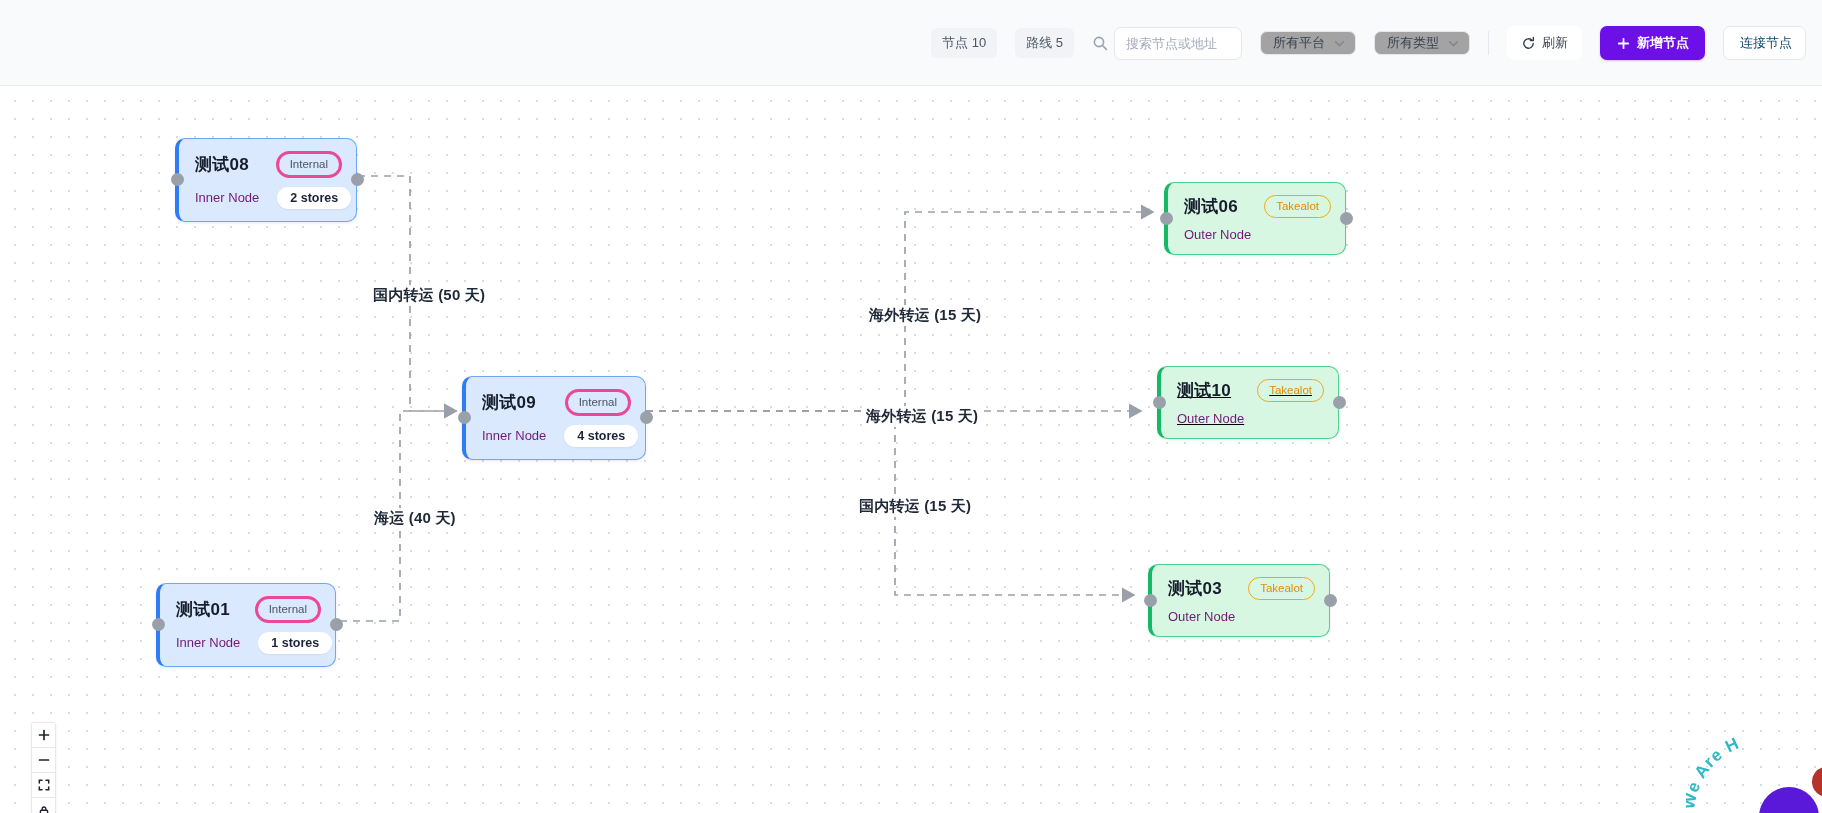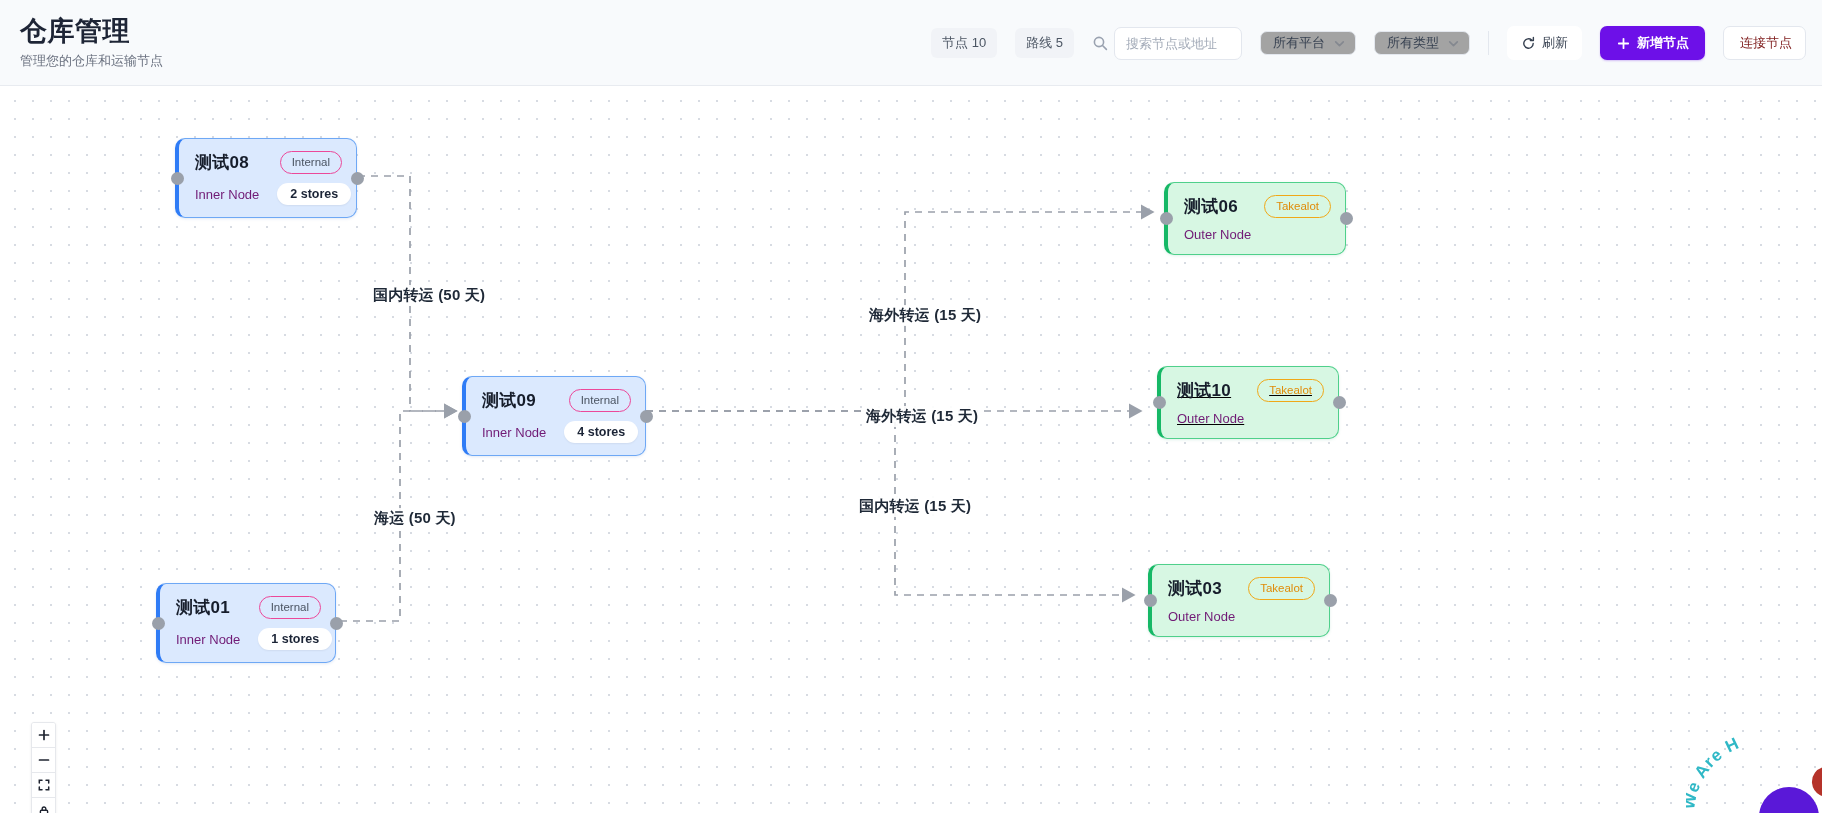--- a/index.html
+++ b/index.html
@@ -63,21 +63,21 @@
 
   .divider-v { width: 1px; height: 24px; background: #e3e7ee; }
 
   .btn {
     height: 34px; border-radius: 7px;
     display: flex; align-items: center; gap: 6px;
     padding: 0 13px; font-size: 13px; cursor: pointer;
     white-space: nowrap;
   }
   .btn-ghost { background: #fff; color: #374151; border: 1px solid transparent; }
-  .btn-outline { background: #fff; color: #7f1d1d; border: 1px solid #e3e7ee; font-weight: 500; padding-left: 16px; }
+  .btn-outline { background: #fff; color: #0c4a6e; border: 1px solid #e3e7ee; font-weight: 500; padding-left: 16px; }
   .btn-primary {
     background: #6d10e8; color: #fff; font-weight: 600;
     padding: 0 16px; border: none;
     box-shadow: 0 1px 2px rgba(109,16,232,.25);
   }
   .icon-16 { width: 15px; height: 15px; display: block; }
 
   
   .canvas {
     position: absolute; top: 86px; left: 0;
@@ -119,21 +119,21 @@
     gap: 18px;
   }
   .node-title {
     font-size: 17px; font-weight: 700; color: #161d2b;
     letter-spacing: .3px; white-space: nowrap;
   }
   .badge {
     border-radius: 999px; padding: 2.5px 11px;
     font-size: 11.5px; white-space: nowrap; line-height: 1.35;
   }
-  .badge-internal { border: 1px solid #ec4899; color: #4b5462; background: transparent; }
+  .badge-internal { border: 3px solid #ec4899; color: #4b5462; background: transparent; }
   .badge-takealot { border: 1px solid #f0a818; color: #e08c09; background: transparent; }
   .node-sub { font-size: 13px; color: #701a75; white-space: nowrap; }
   .stores-pill {
     background: #ffffff; border-radius: 999px;
     padding: 4px 13px; font-size: 12.5px; font-weight: 700; color: #1b2436;
     white-space: nowrap; box-shadow: 0 1px 2px rgba(0,0,0,.06);
   }
   .handle {
     position: absolute; width: 13px; height: 13px; border-radius: 50%;
     background: #9aa0aa; top: 50%; margin-top: -6.5px;
@@ -169,24 +169,20 @@
   
   .watermark {
     position: absolute; right: -14px; bottom: -18px;
     width: 150px; height: 110px; pointer-events: none;
   }
 </style>
 </head>
 <body>
 
 <div class="header">
-  <div class="header-left">
-    <div class="page-title">仓库管理</div>
-    <div class="page-subtitle">管理您的仓库和运输节点</div>
-  </div>
 
   <div class="header-right">
     <div class="stat-badge">节点 10</div>
     <div class="stat-badge">路线 5</div>
 
     <div class="search-wrap">
       <span>
         <svg class="search-icon" viewBox="0 0 16 16" fill="none" stroke="#9aa2b0" stroke-width="1.6">
           <circle cx="7" cy="7" r="4.6"></circle>
             <line x1="10.5" y1="10.5" x2="14.4" y2="14.4" stroke-linecap="round"></line>
@@ -260,21 +256,21 @@
       <path d="M 646 325 L 1140 325" marker-end="url(#arrow)"></path>
 
       <path d="M 646 325 L 895 325 L 895 509 L 1133 509" marker-end="url(#arrow)"></path>
     </g>
   </svg>
 
   <div class="edge-label" style="left:369px; top:199px;">国内转运 (50 天)</div>
   <div class="edge-label" style="left:865px; top:219px;">海外转运 (15 天)</div>
   <div class="edge-label" style="left:862px; top:320px;">海外转运 (15 天)</div>
   <div class="edge-label" style="left:855px; top:410px;">国内转运 (15 天)</div>
-  <div class="edge-label" style="left:370px; top:422px;">海运 (50 天)</div>
+  <div class="edge-label" style="left:370px; top:422px;">海运 (40 天)</div>
 
   <div class="node node-inner" style="left:175px; top:52px; width:182px;">
     <div class="handle left"></div>
     <div class="handle right"></div>
     <div class="node-row1">
       <span class="node-title">测试08</span>
       <span class="badge badge-internal">Internal</span>
     </div>
     <div class="node-row2">
       <span class="node-sub">Inner Node</span>

